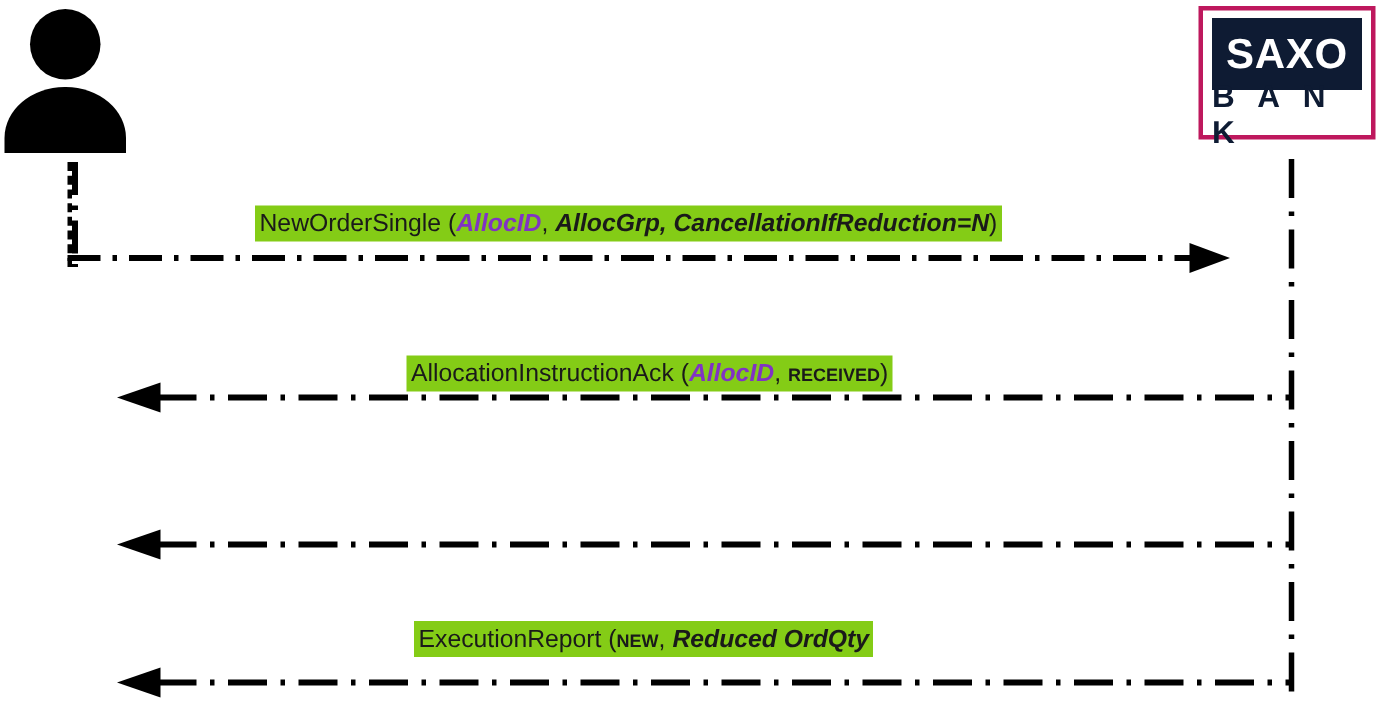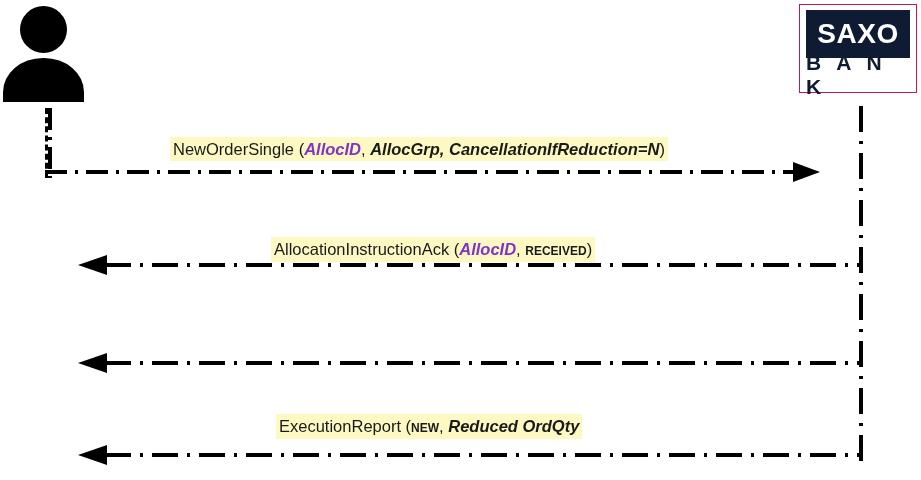--- a/index.html
+++ b/index.html
@@ -45,21 +45,21 @@
   }
 
   
   .logo {
     position: absolute;
     left: 799px;
     top: 4px;
     width: 118px;
     height: 89px;
     background: #ffffff;
-    border: 1px solid #be185d;
+    border: 3px solid #be185d;
     box-sizing: border-box;
   }
   .logo-top {
     position: absolute;
     left: 6px;
     top: 5px;
     right: 6px;
     height: 48px;
     background: #0e1b33;
     display: flex;
@@ -99,21 +99,21 @@
   }
   .lifeline svg { display: block; }
 
   
   .msg-line { position: absolute; }
   .msg-line svg { display: block; overflow: visible; }
 
   
   .msg-label {
     position: absolute;
-    background: #fef9c3;
+    background: #84cc16;
     color: #1a1a1a;
     font-size: 16.5px;
     line-height: 22px;
     white-space: nowrap;
     padding: 1px 3px;
     font-family: "Liberation Sans", sans-serif;
   }
   .msg-label .plain   { font-weight: normal; font-style: normal; }
   .msg-label .bi      { font-weight: bold; font-style: italic; }
   .msg-label .purple  { font-weight: bold; font-style: italic; color: #8133c4; }

